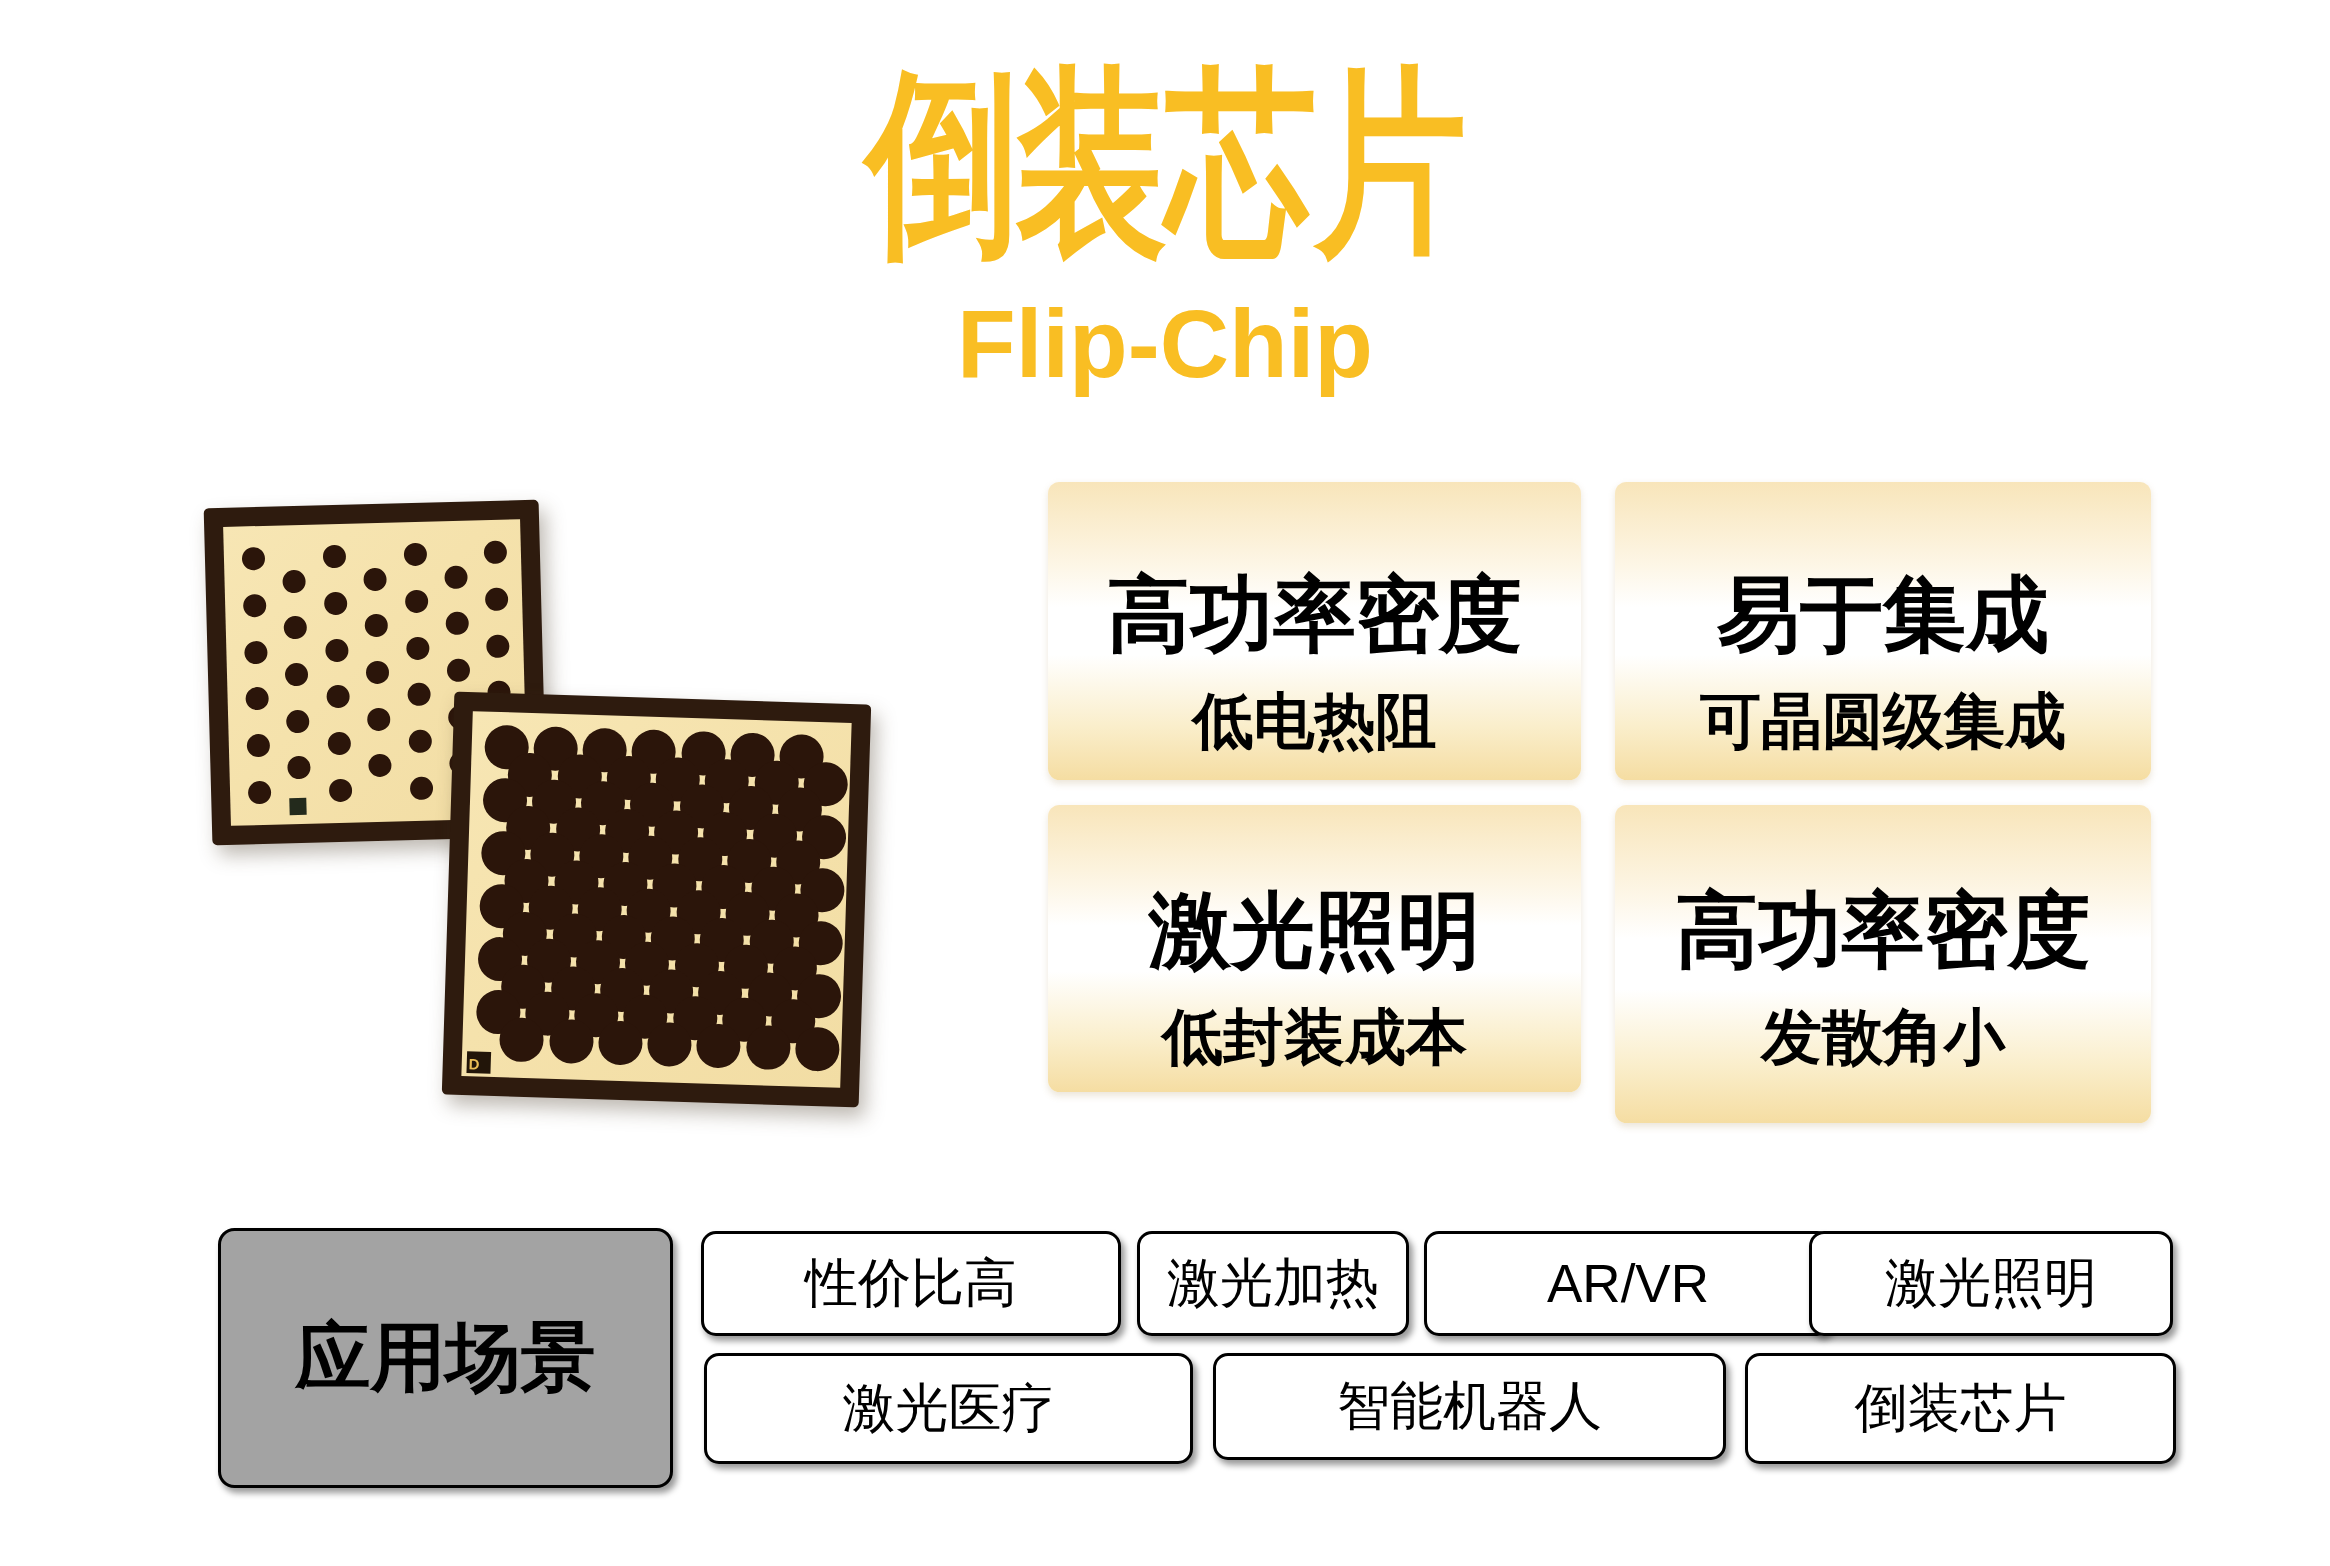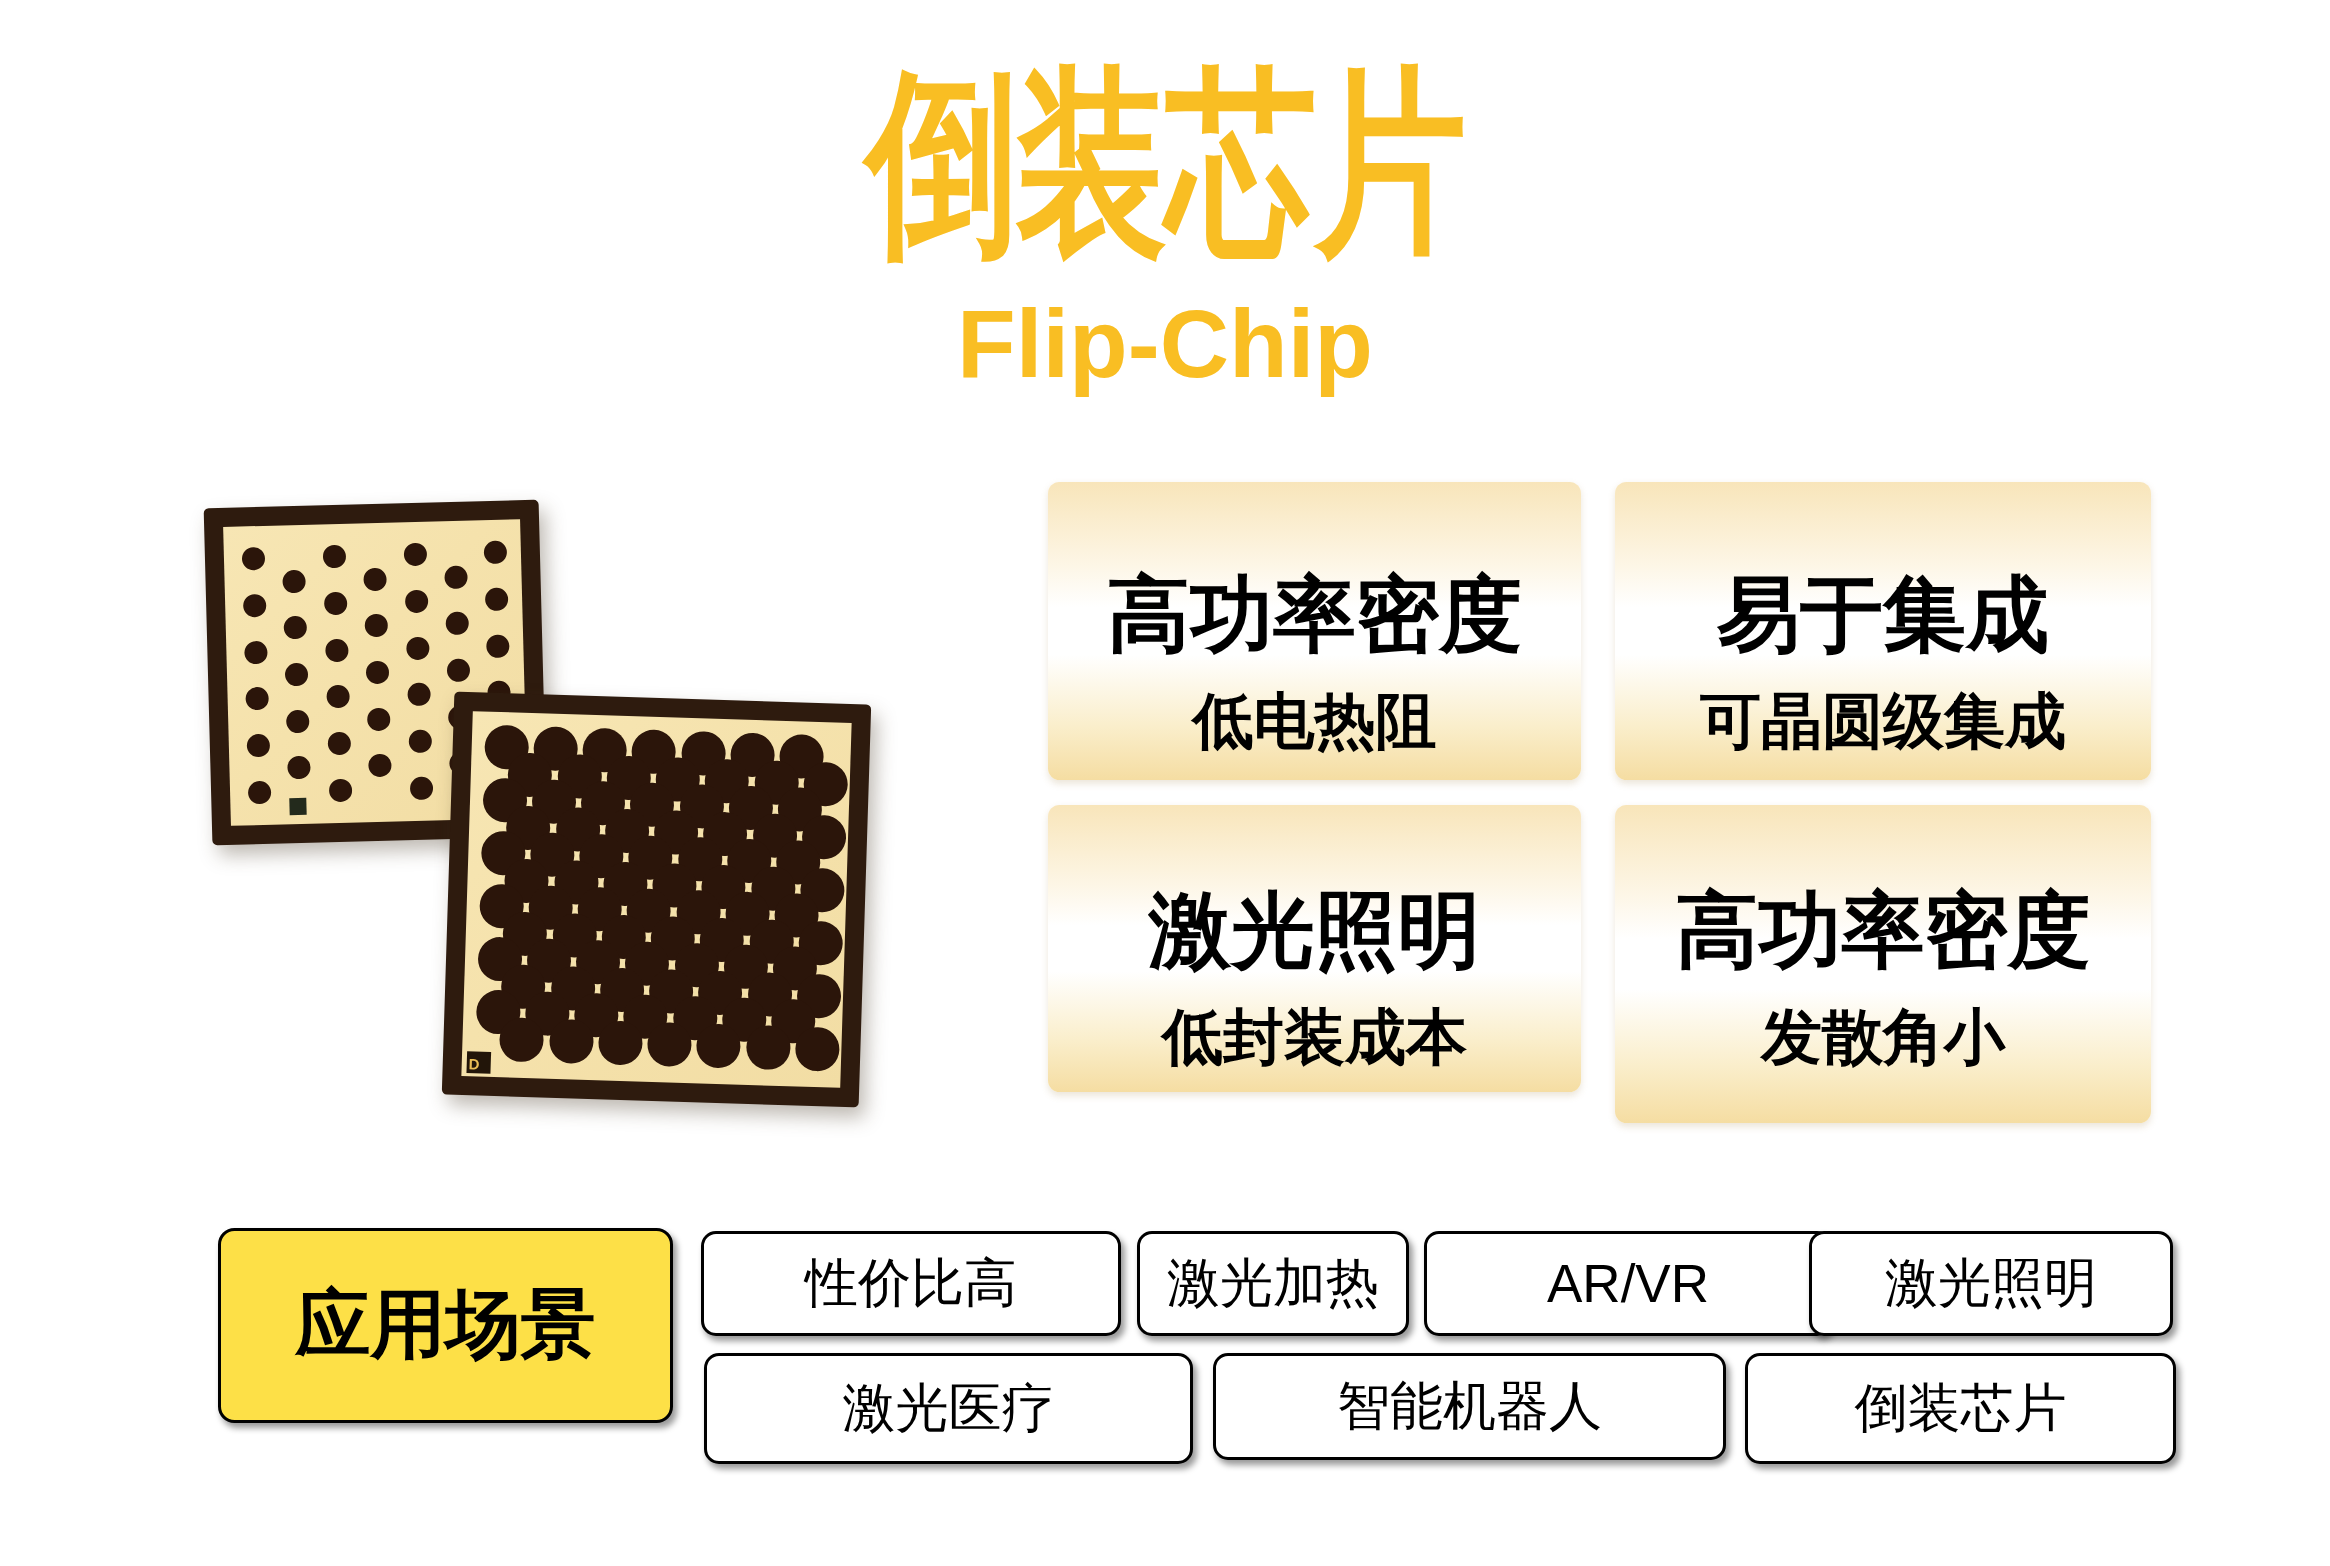--- a/index.html
+++ b/index.html
@@ -70,22 +70,22 @@
     color:var(--text-black);white-space:nowrap;
   }
   .card-sub{
     margin-top:28px;font-size:61px;font-weight:600;line-height:1.1;
     color:var(--text-black);white-space:nowrap;
   }
   .card-r2c1 .card-title,.card-r2c2 .card-title{margin-top:80px;}
 
   
   .app-label-box{
-    position:absolute;left:218px;top:1228px;width:455px;height:195px;
-    background:#fde047;border:3.2px solid #000;border-radius:16.4px;
+    position:absolute;left:218px;top:1228px;width:455px;height:260px;
+    background:#a3a3a3;border:3.2px solid #000;border-radius:16.4px;
     box-shadow:3.2px 5px 6.3px rgba(0,0,0,0.40);
     display:flex;align-items:center;justify-content:center;
   }
   .app-label{font-size:75px;font-weight:900;color:var(--text-black);white-space:nowrap;}
   .app-box{
     position:absolute;background:#ffffff;border:3.2px solid #000;border-radius:15px;
     box-shadow:3.2px 5px 6.3px rgba(0,0,0,0.40);
     display:flex;align-items:center;justify-content:center;
     font-size:53px;font-weight:400;color:var(--text-black);white-space:nowrap;
   }

